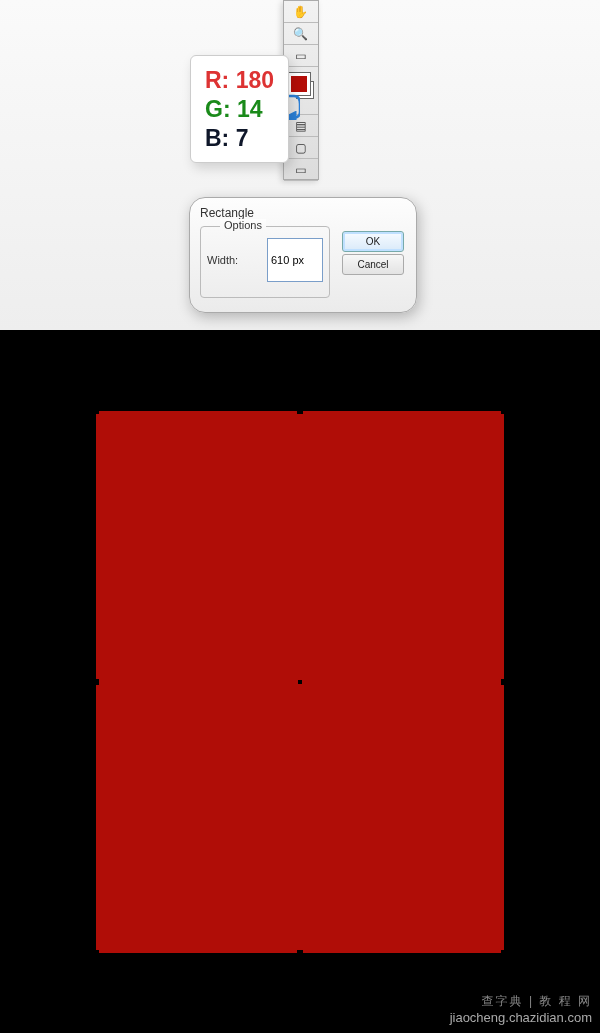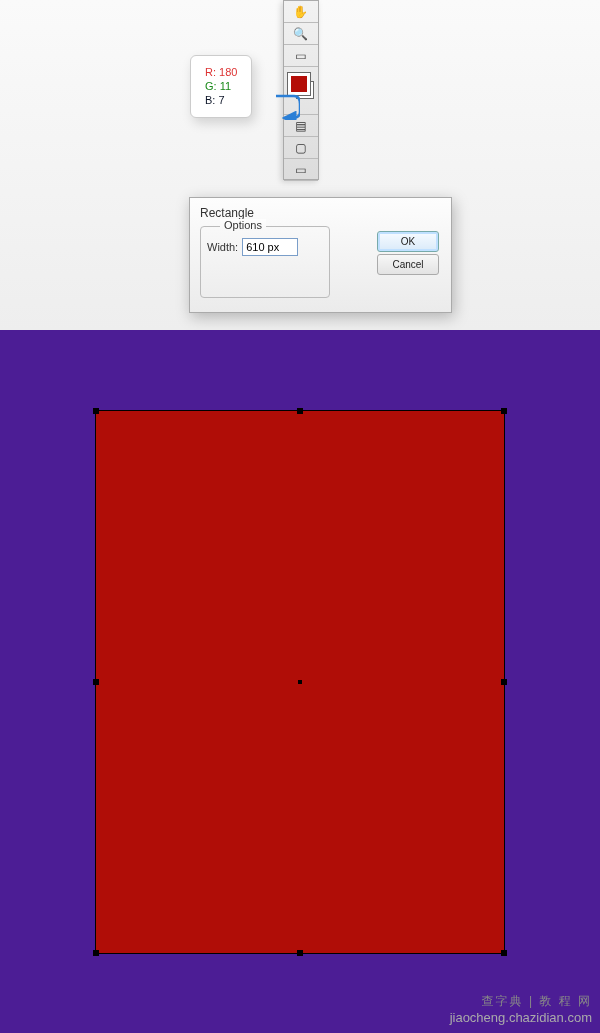--- a/index.html
+++ b/index.html
@@ -5,33 +5,33 @@
 *{box-sizing:border-box;margin:0;padding:0;font-family:Tahoma,Arial,sans-serif}
 body{width:600px;height:1033px;background:#f5f5f5;position:relative;overflow:hidden}
 .top-region{position:absolute;left:0;top:0;right:0;height:330px;background:linear-gradient(180deg,#fafafa,#eeeeee)}
 .tool-strip{position:absolute;left:283px;top:0;width:36px;height:180px;background:linear-gradient(180deg,#f2f2f2,#dcdcdc);border:1px solid #aaa;box-shadow:-2px 2px 6px rgba(0,0,0,.15)}
 .tool-cell{height:22px;border-bottom:1px solid #bbb;display:flex;align-items:center;justify-content:center;color:#333;font-size:12px}
 .swatch-area{height:48px;border-bottom:1px solid #bbb;position:relative}
 .sw-front{position:absolute;left:4px;top:6px;width:22px;height:22px;background:#b40d07;border:3px solid #fff;outline:1px solid #666}
 .sw-back{position:absolute;left:12px;top:14px;width:18px;height:18px;background:#fff;border:1px solid #666}
 .sw-tiny{position:absolute;right:2px;top:2px;width:8px;height:8px}
 .rgb-tooltip{position:absolute;left:190px;top:55px;background:#fff;border:1px solid #ccc;border-radius:6px;padding:10px 14px;box-shadow:3px 5px 12px rgba(0,0,0,.15)}
-.rgb-tooltip .row{font-size:11px;font-weight:normal;line-height:1.25}
+.rgb-tooltip .row{font-size:23px;font-weight:bold;line-height:1.25}
 .arrow-to-swatch{position:absolute;left:274px;top:92px;width:26px;height:28px}
-.rect-dialog{position:absolute;left:189px;top:197px;width:263px;height:116px;background:linear-gradient(180deg,#fdfdfd,#ebebeb);border:1px solid #aaa;border-radius:0;box-shadow:2px 4px 14px rgba(0,0,0,.25)}
+.rect-dialog{position:absolute;left:189px;top:197px;width:228px;height:116px;background:linear-gradient(180deg,#fdfdfd,#ebebeb);border:1px solid #aaa;border-radius:16px;box-shadow:2px 4px 14px rgba(0,0,0,.25)}
 .dlg-title{position:absolute;left:10px;top:8px;font-size:12px;color:#333}
 .fieldset{position:absolute;left:10px;top:28px;width:130px;height:72px;border:1px solid #bbb;border-radius:4px}
 .fieldset-label{position:absolute;left:19px;top:-8px;background:linear-gradient(180deg,#fdfdfd,#f7f7f7);padding:0 4px;font-size:11px;color:#333}
-.fld-row{display:flex;align-items:center;justify-content:flex-start;gap:4px;padding:3px 6px}
+.fld-row{display:flex;align-items:center;justify-content:space-between;gap:4px;padding:3px 6px}
 .fld-row label{font-size:11px;color:#333}
-.fld-row input{width:56px;font-size:11px;padding:2px 3px;border:1px solid #7a9ec9;background:#fff}
+.fld-row input{width:56px;font-size:11px;padding:15px 3px;border:1px solid #7a9ec9;background:#fff}
 .dlg-btn{position:absolute;right:12px;width:62px;height:21px;font-size:10px;border:1px solid #7aa;border-radius:3px;background:linear-gradient(180deg,#f7fbff,#d9eaf9);box-shadow:inset 0 0 0 2px #bfe0ff;color:#222}
 .dlg-btn.cancel{top:56px;background:linear-gradient(180deg,#f7f7f7,#e3e3e3);box-shadow:none;border-color:#aaa}
 .dlg-btn.ok{top:33px}
-.bottom-region{position:absolute;left:0;top:330px;right:0;bottom:0;background:#4c1d95}
+.bottom-region{position:absolute;left:0;top:330px;right:0;bottom:0;background:#000000}
 .artboard{position:absolute;left:95px;top:80px;width:410px;height:544px;background:#b00d07;border:1px solid #000}
 .artboard .handle{position:absolute;width:6px;height:6px;background:#000}
 .h-tl{left:-3px;top:-3px}.h-tr{right:-3px;top:-3px}.h-bl{left:-3px;bottom:-3px}.h-br{right:-3px;bottom:-3px}
 .h-tm{left:calc(50% - 3px);top:-3px}.h-bm{left:calc(50% - 3px);bottom:-3px}
 .h-ml{left:-3px;top:calc(50% - 3px)}.h-mr{right:-3px;top:calc(50% - 3px)}
 .center-dot{position:absolute;left:calc(50% - 2px);top:calc(50% - 2px);width:4px;height:4px;background:#000}
 .watermark{position:absolute;right:8px;bottom:8px;font-size:12px;color:#888;text-align:right}
 .watermark .wm1{color:#888;letter-spacing:2px}
 .watermark .wm2{font-size:13px;color:#aaa}
 </style>
@@ -70,21 +70,21 @@
     <defs>
         <marker id="ah" markerWidth="6" markerHeight="6" refX="5" refY="3" orient="auto">
           <path d="M0,0 L6,3 L0,6 Z" fill="#2b7fd6"></path>
         </marker>
       </defs>
     <path d="M2 4 L20 4 Q26 4 26 12 L26 20 Q26 26 18 26 L10 26" stroke="#2b7fd6" stroke-width="2.5" fill="none" marker-end="url(#ah)"></path>
   </svg>
 
   <div class="rgb-tooltip">
     <div class="row" style="color:#d33">R: 180</div>
-    <div class="row" style="color:#1a8a1a">G: 11</div>
+    <div class="row" style="color:#1a8a1a">G: 14</div>
     <div class="row" style="color:#0f172a">B: 7</div>
   </div>
 
   <div class="rect-dialog">
     <div class="dlg-title">Rectangle</div>
     <div class="fieldset">
       <div class="fieldset-label">Options</div>
       <div style="height:8px"></div>
       <div class="fld-row">
         <label>Width:</label>

